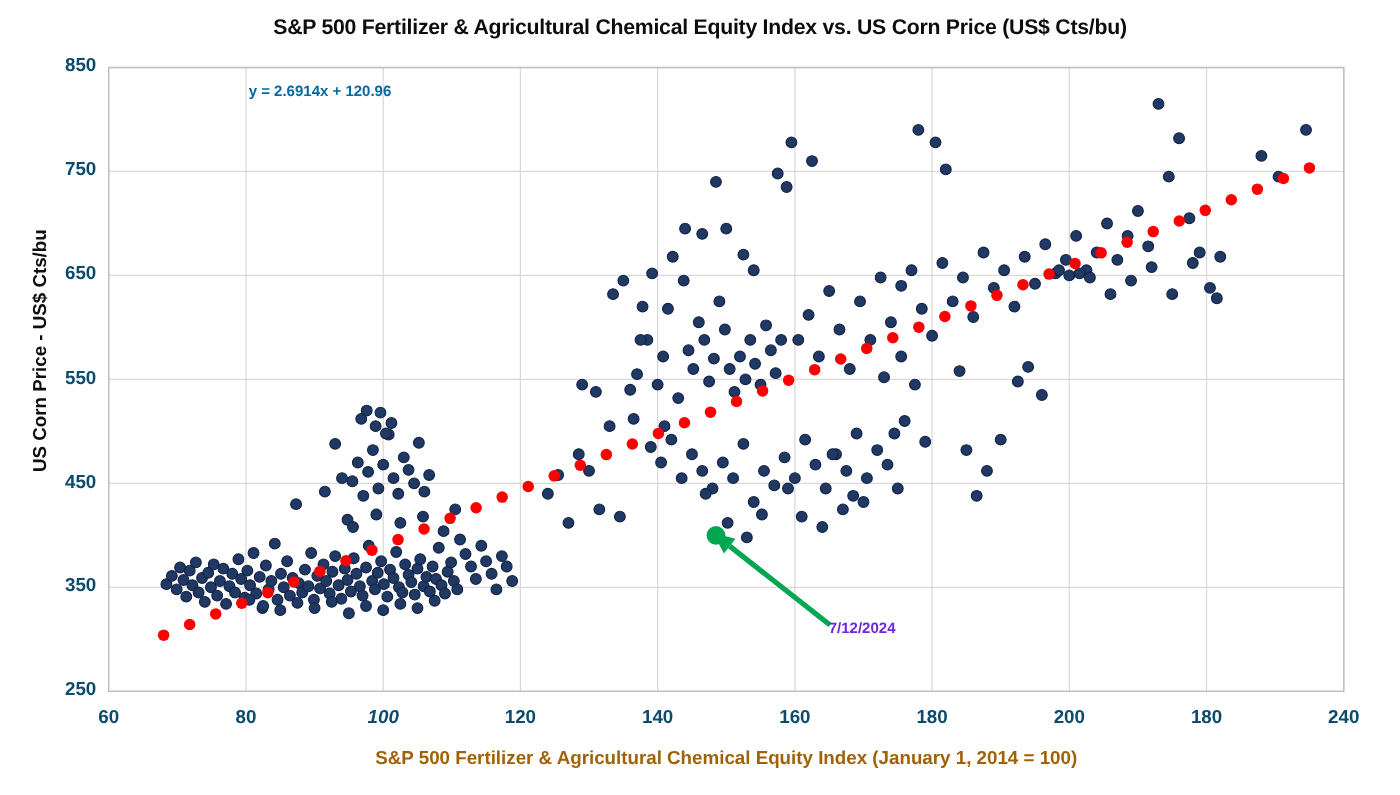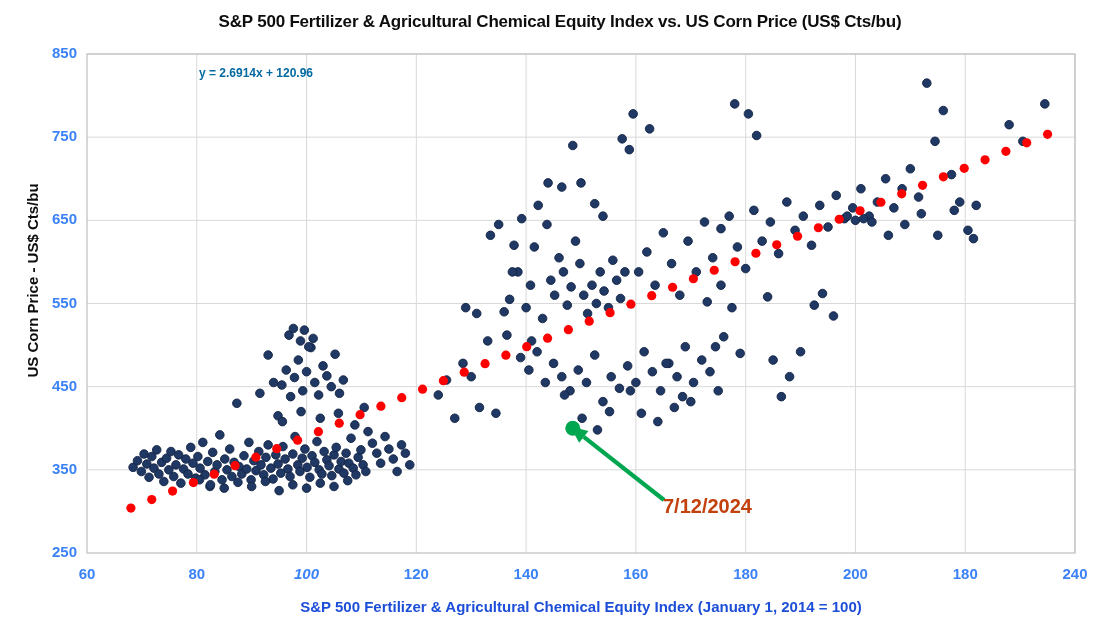--- a/index.html
+++ b/index.html
@@ -47,27 +47,27 @@
     color: #0d0d0d;
   }
   #x-axis-title {
     position: absolute;
     left: 87px;
     top: 598px;
     width: 988px;
     text-align: center;
     font-size: 15px;
     font-weight: bold;
-    color: #1d4ed8;
+    color: #a16207;
   }
   .tick-label {
     position: absolute;
     font-size: 15px;
     font-weight: bold;
-    color: #3b82f6;
+    color: #0c4a6e;
   }
   .ytick {
     text-align: right;
     width: 48px;
   }
   .xtick {
     text-align: center;
     width: 54px;
   }
   #annot-block {
@@ -81,23 +81,23 @@
     color: #0369a1;
     line-height: 22px;
   }
   #annot-eq { }
   #annot-r2 { }
   #annot-period { }
   #callout-label {
     position: absolute;
     left: 663px;
     top: 495px;
-    font-size: 20px;
+    font-size: 12px;
     font-weight: bold;
-    color: #c2410c;
+    color: #6d28d9;
     text-align: center;
   }
 </style>
 </head>
 <body>
 
 <div id="chart-root">
 
   <div id="chart-title">S&amp;P 500 Fertilizer &amp; Agricultural Chemical Equity Index vs. US Corn Price (US$ Cts/bu)</div>
 

